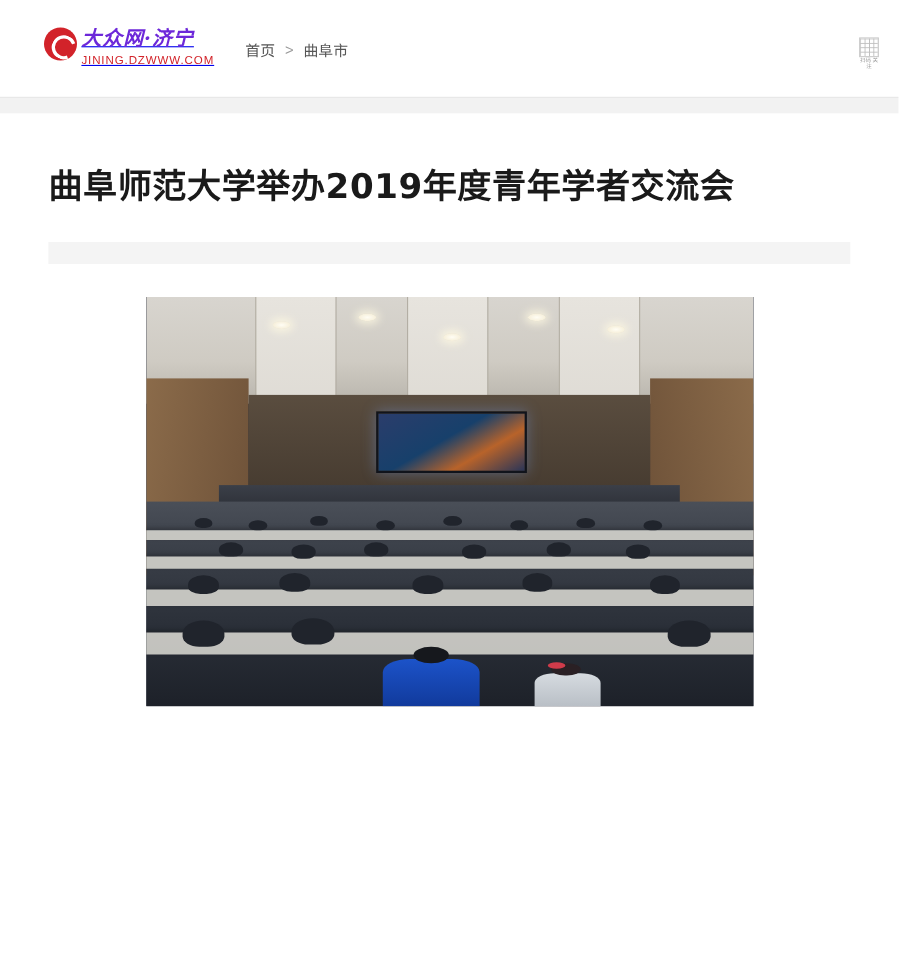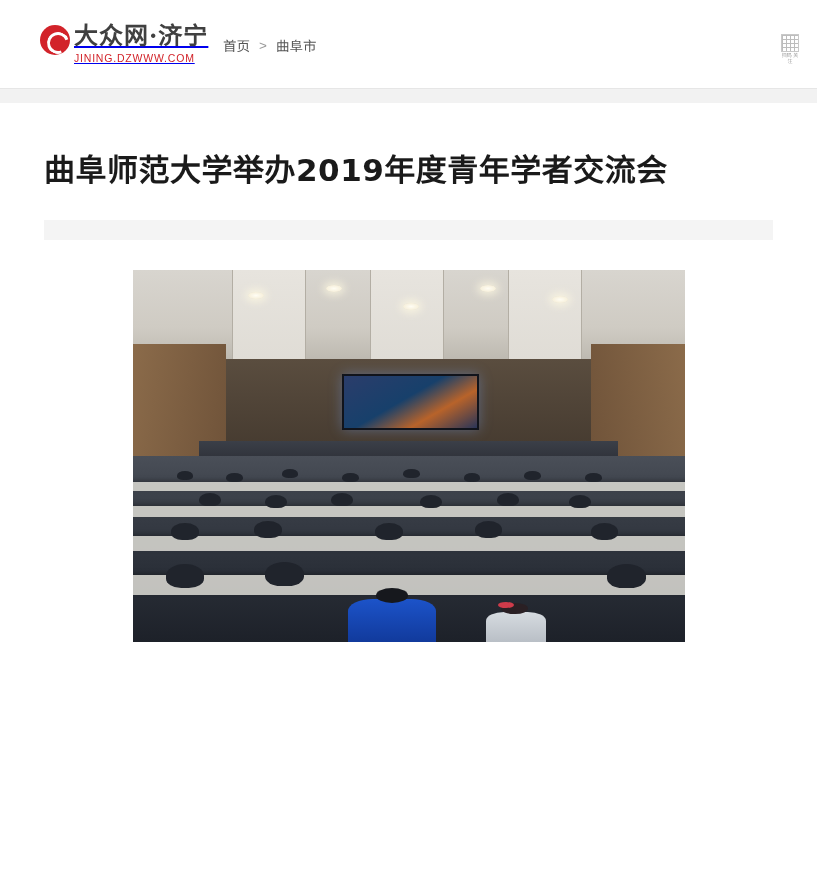--- a/index.html
+++ b/index.html
@@ -52,24 +52,25 @@
     border-right-color: transparent;
     transform: rotate(25deg);
   }
   .logo-text {
     display: flex;
     flex-direction: column;
     line-height: 1;
   }
   .logo-cn {
     font-family: "DejaVu Serif", "Liberation Serif", serif;
-    font-size: 24px;
+    font-size: 18px;
     font-weight: bold;
-    color: #404040;
+    color: #6d28d9;
     letter-spacing: 1px;
+    font-style: italic;
   }
   .logo-en {
     margin-top: 5px;
     font-size: 10.5px;
     letter-spacing: 0.8px;
     color: #d2232a;
     font-weight: normal;
   }
 
   .breadcrumb {

